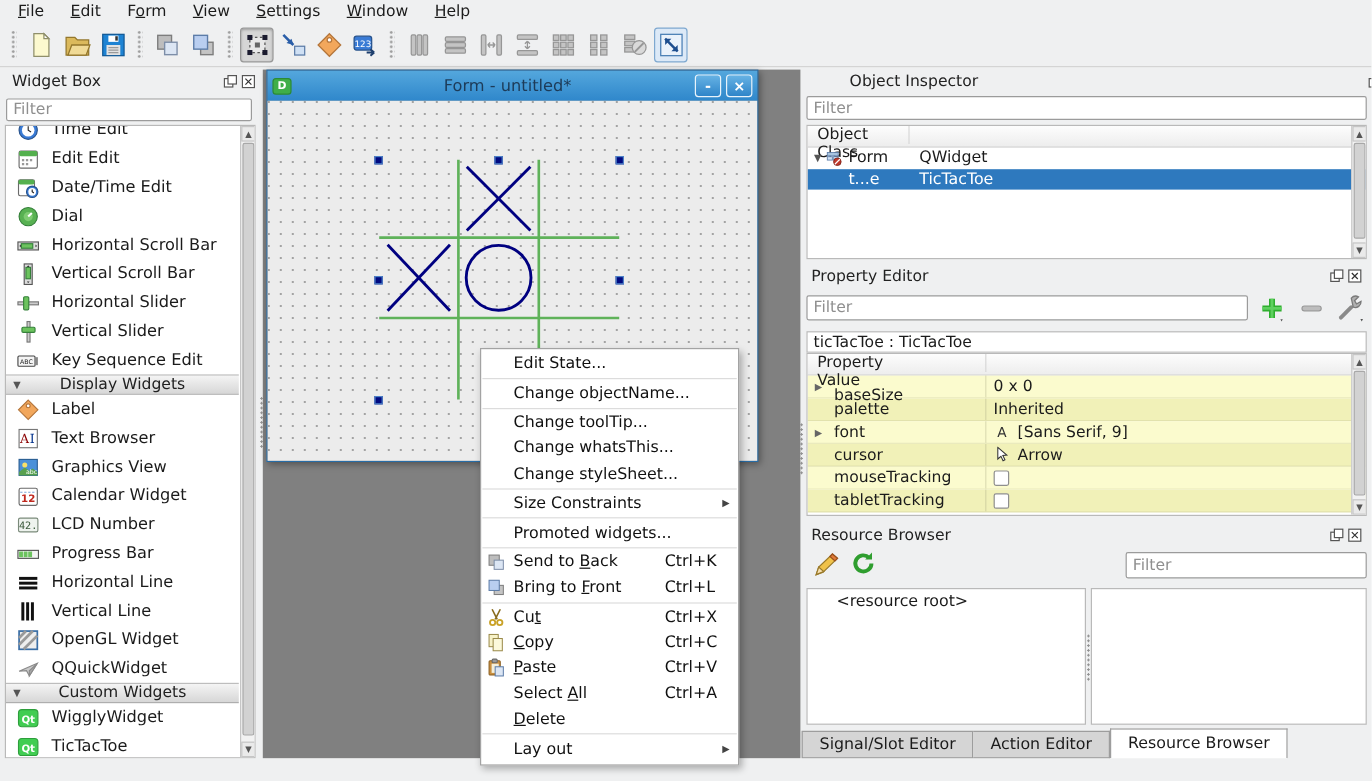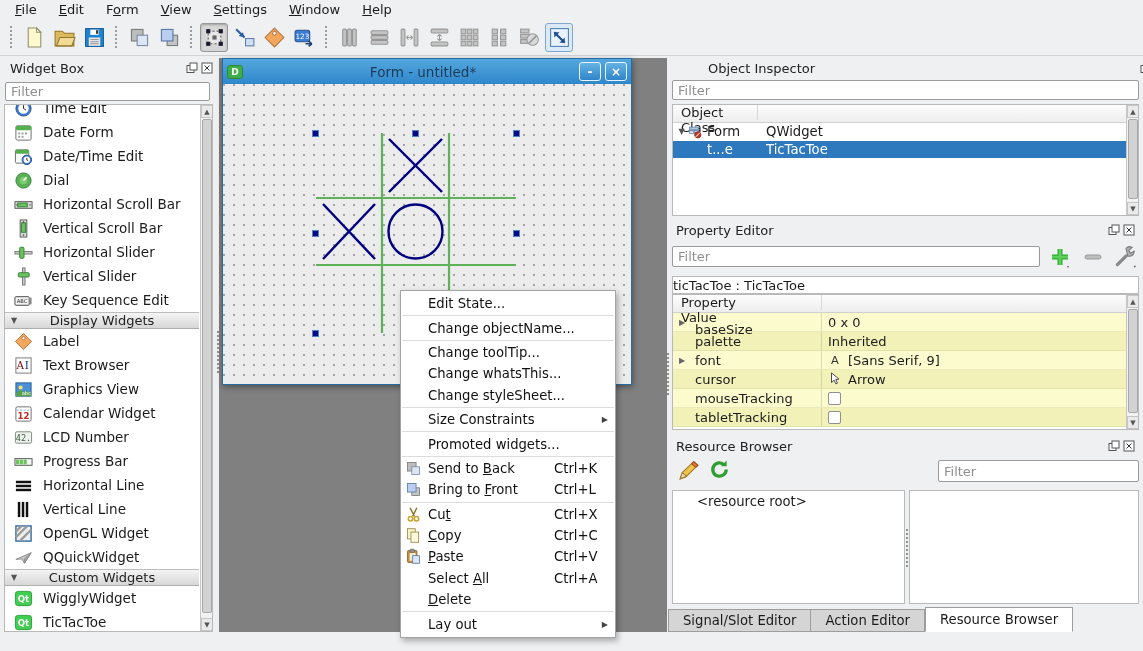--- a/index.html
+++ b/index.html
@@ -78,21 +78,21 @@
   
   .tree { position:absolute; background:#fff; border:1px solid #b9b9b9; overflow:hidden; }
   .tree-head { height:18px; display:flex; background:linear-gradient(#fdfdfd,#ededed); border-bottom:1px solid #cfcfcf;flex-direction:column; }
   .tree-head .c { padding:0 8px; font-size:13px; display:flex; align-items:center; }
   .oi-row { height:17.5px; display:flex; align-items:center; font-size:13.2px; }
   .oi-row.sel { background:#2e79be; color:#fff; }
   .oi-row .tog { width:13px; text-align:center; font-size:8px; color:#555; }
   .oi-row .ic svg { width:14px; height:14px; }
   
   .pe-objhead { position:absolute; left:672px; top:276px; width:467px; height:18px; background:#fff;
-    border:1px solid #b9b9b9; font-size:13px; display:flex; align-items:center; }
+    border:1px solid #b9b9b9; font-size:13px; display:flex; align-items:center; padding-left:5px; }
   .pe-table { position:absolute; left:672px; top:294px; width:467px; height:136px; background:#fff;
     border:1px solid #b9b9b9; overflow:hidden; }
   .pe-row { height:19px; display:flex; align-items:center; font-size:13px; border-bottom:1px solid rgba(185,185,140,.25); }
   .pe-row .nm { width:149px; flex:0 0 149px; display:flex; align-items:center; border-right:1px solid rgba(150,150,120,.3); height:100%; }
   .pe-row .tog { width:14px; padding-left:6px; font-size:8px; color:#666; }
   .pe-row .vl { display:flex; align-items:center; gap:6px; padding-left:6px; }
   .pe-cb { width:13px; height:13px; background:#fff; border:1px solid #8f8f8f; border-radius:2px; }
   .pe-btn { position:absolute; display:flex; align-items:flex-end; justify-content:center; }
   
   .rb-pane { position:absolute; background:#fff; border:1px solid #b9b9b9; font-size:13.2px; }
@@ -340,21 +340,21 @@
               <rect x="2" y="3" width="16" height="4.5" rx="1.5" fill="#54b04e"></rect>
               <g fill="#9a9a9a">
                 <rect x="4.5" y="10" width="2" height="2"></rect>
                 <rect x="8" y="10" width="2" height="2"></rect>
                 <rect x="11.5" y="10" width="2" height="2"></rect>
                 <rect x="4.5" y="13.5" width="2" height="2"></rect>
                 <rect x="8" y="13.5" width="2" height="2"></rect>
               </g>
             </svg>
           </span>
-          <span>Date Form</span>
+          <span>Edit Edit</span>
         </div>
         <div class="wb-item">
           <span class="ic">
             <svg viewBox="0 0 20 20">
               <rect x="1.5" y="3" width="14" height="14" rx="1.5" fill="#fff" stroke="#6a6a6a"></rect>
               <rect x="1.5" y="3" width="14" height="4" rx="1.5" fill="#54b04e"></rect>
               <circle cx="13.5" cy="13.5" r="5" fill="#3a7bd5" stroke="#28538c"></circle>
               <circle cx="13.5" cy="13.5" r="3.4" fill="#fff"></circle>
               <path d="M13.5 11.5v2l1.5 1" stroke="#222" fill="none"></path>
             </svg>

